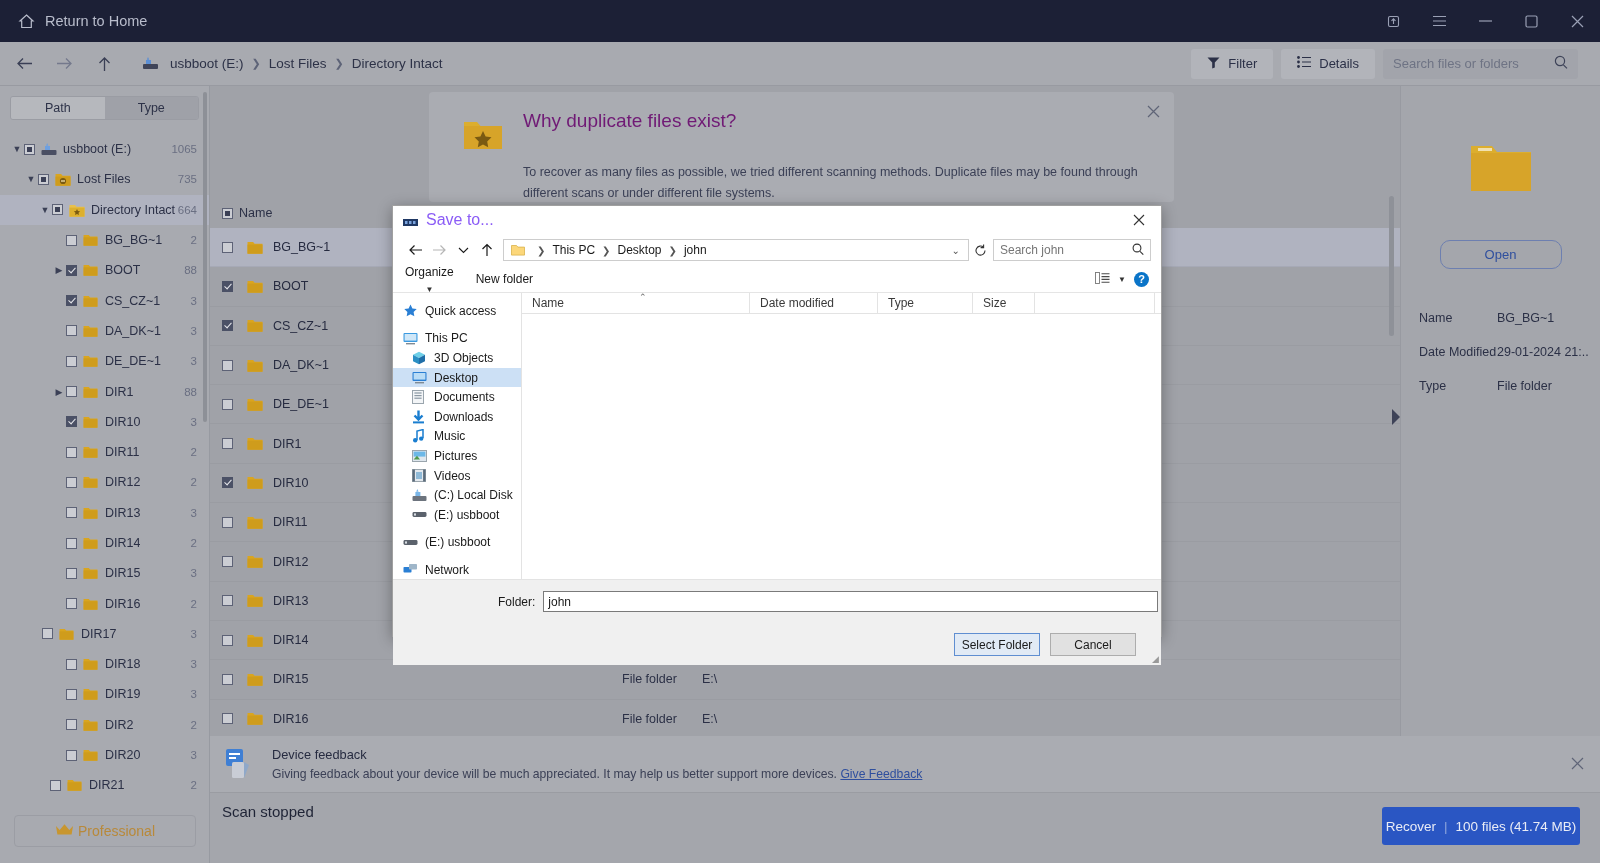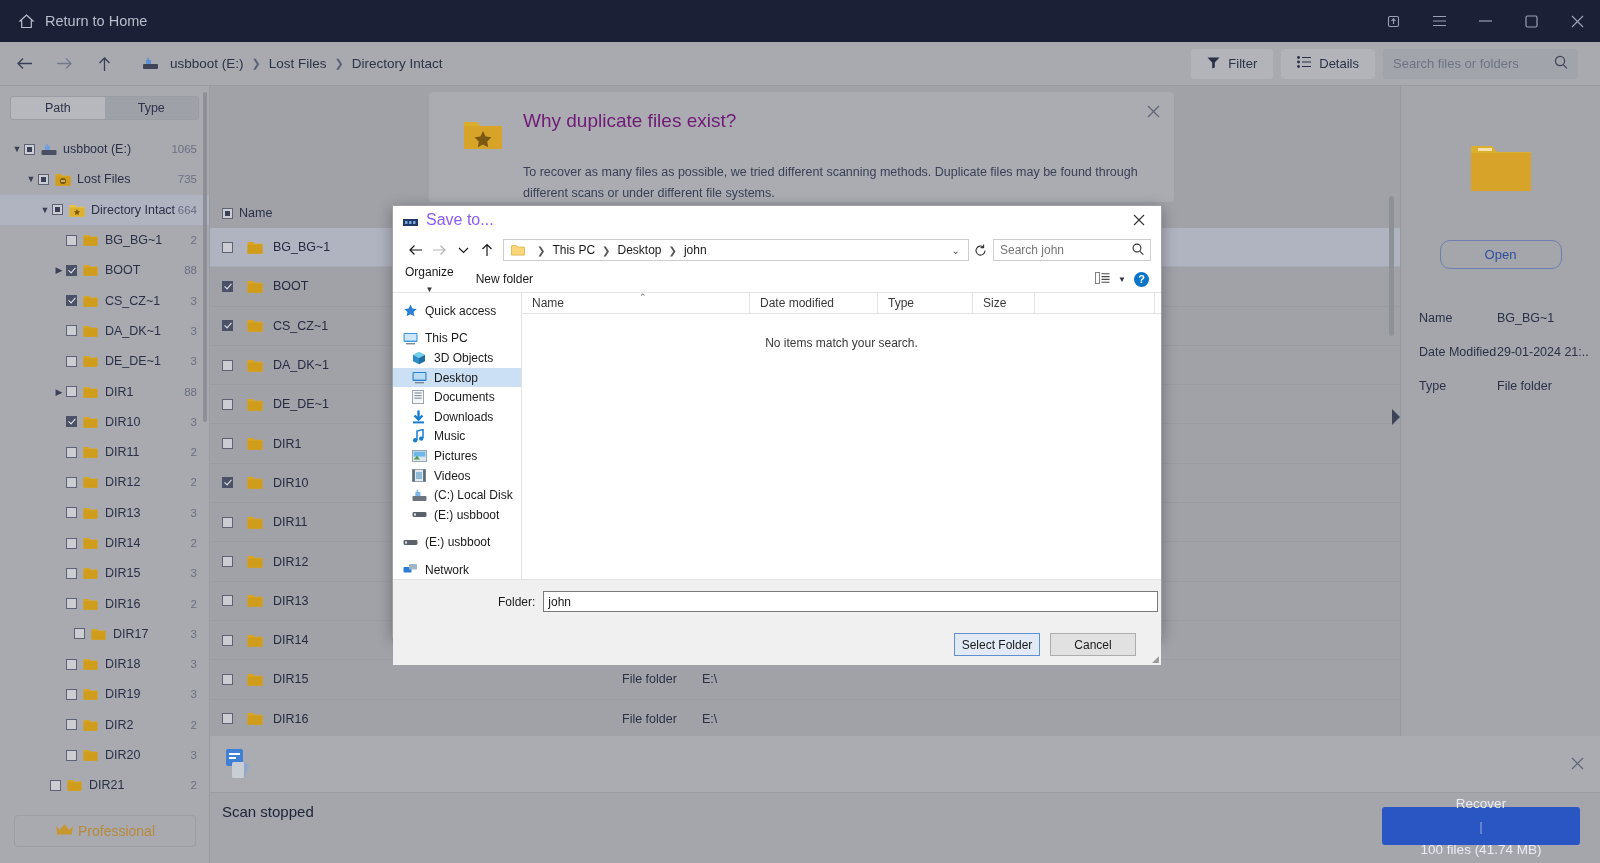--- a/index.html
+++ b/index.html
@@ -177,21 +177,21 @@
   }
   #statusbar h3 { font-size: 15px; font-weight: normal; color: #1e2335; margin: 10px 0 4px 12px; }
   #statusline { display: flex; align-items: center; gap: 10px; margin-left: 12px; font-size: 12.3px; color: #555a6d; }
   .warn-dot {
     width: 15px; height: 15px; border-radius: 50%; background: #d2402c;
     color: #fff; font-size: 11px; display:flex; align-items:center; justify-content:center;
   }
   #recover {
     position: absolute; right: 20px; top: 14px; width: 198px; height: 38px;
     background: #2a56c3; color: #e9ecf6; font-size: 13.5px; border-radius: 3px;
-    display: flex; align-items: center; justify-content: center; gap: 8px; flex-direction: column;
+    display: flex; align-items: center; justify-content: center; gap: 8px;
   }
   #recover .bar { color: #8fa5dd; }
 
   
   #dialog {
     position: absolute; left: 392px; top: 205px; width: 770px; height: 432px;
     background: #ffffff; border: 1px solid #a0a0a0;
     box-shadow: 0 3px 14px rgba(0,0,0,0.32);
     font-family: "Liberation Sans", sans-serif;
   }
@@ -530,21 +530,21 @@
         <div class="trow" style="padding-left: 52px;">
           <span class="tw">&nbsp;</span>
           <span class="cbox "></span>
           <span class="fico"><svg width="15" height="12" viewBox="0 0 16 13">
               <path d="M0.5 1 h5.6 l1.5 1.8 H15.5 v10 H0.5 Z" fill="#d9a520"></path>
               <path d="M0.5 3.6 h15 v9 H0.5 Z" fill="#cf9c1c"></path>
             </svg></span>
           <span class="tlabel">DIR16</span>
           <span class="tcount">2</span>
         </div>
-        <div class="trow" style="padding-left: 60px; text-align: right;">
+        <div class="trow" style="padding-left: 28px; text-align: right;">
           <span class="tw">&nbsp;</span>
           <span class="cbox "></span>
           <span class="fico"><svg width="15" height="12" viewBox="0 0 16 13">
               <path d="M0.5 1 h5.6 l1.5 1.8 H15.5 v10 H0.5 Z" fill="#d9a520"></path>
               <path d="M0.5 3.6 h15 v9 H0.5 Z" fill="#cf9c1c"></path>
             </svg></span>
           <span class="tlabel">DIR17</span>
           <span class="tcount">3</span>
         </div>
         <div class="trow" style="padding-left: 52px;">
@@ -828,20 +828,27 @@
 
   <div id="feedback">
     <span class="ficon">
       <svg width="34" height="32" viewBox="0 0 34 32">
           <rect x="2" y="1" width="17" height="17" rx="2" fill="#3f7fd4"></rect>
           <path d="M5 5 h11 v2 H5 Z M5 9 h7 v2 H5 Z" fill="#fff"></path>
           <rect x="8" y="14" width="12" height="16" rx="1.5" fill="#c9cdd6"></rect>
           <path d="M20 14 l5 3 -5 13 Z" fill="#8fa8c9"></path>
         </svg>
     </span>
+    <div>
+      <h4>Device feedback</h4>
+      <p>
+        <span>Giving feedback about your device will be much appreciated. It may help us better support more devices.</span>
+        <a href="#">Give Feedback</a>
+      </p>
+    </div>
     <div class="fclose">
       <svg width="13" height="13" viewBox="0 0 13 13">
           <path d="M1 1 L12 12 M12 1 L1 12" stroke="#5f6477" stroke-width="1.2"></path>
         </svg>
     </div>
   </div>
 
   <div id="statusbar">
     <h3>Scan stopped</h3>
     <div id="recover">
@@ -1073,21 +1080,20 @@
       </div>
     <div id="dlg-right">
       <div id="colhdr">
         <div class="ch" style="width:228px">Name</div>
         <div class="ch" style="width:128px">Date modified</div>
         <div class="ch" style="width:95px">Type</div>
         <div class="ch" style="width:62px">Size</div>
         <div class="ch" style="width:120px"></div>
         <span id="sortmark">⌃</span>
       </div>
-      <div id="emptymsg">No items match your search.</div>
     </div>
   </div>
 
   <div id="dlg-foot">
     <div id="folderrow">
       <span class="lbl">Folder:</span>
       <div id="folderinput">
         <span>john</span>
       </div>
     </div>

